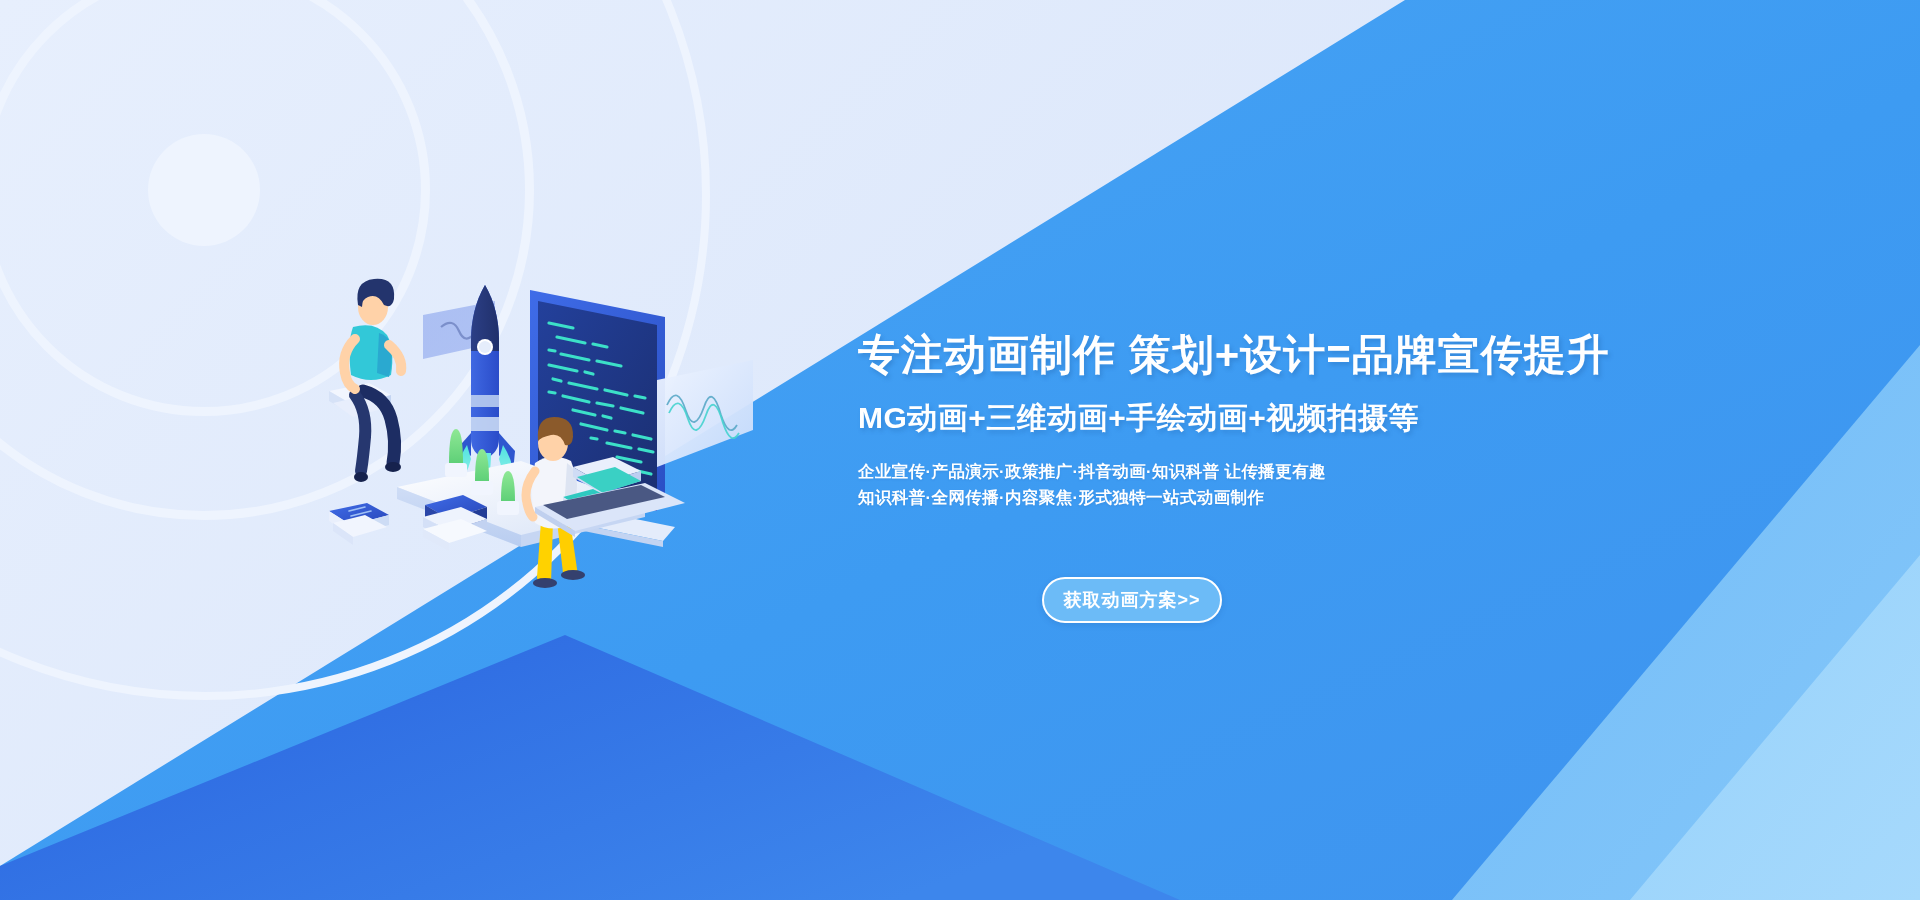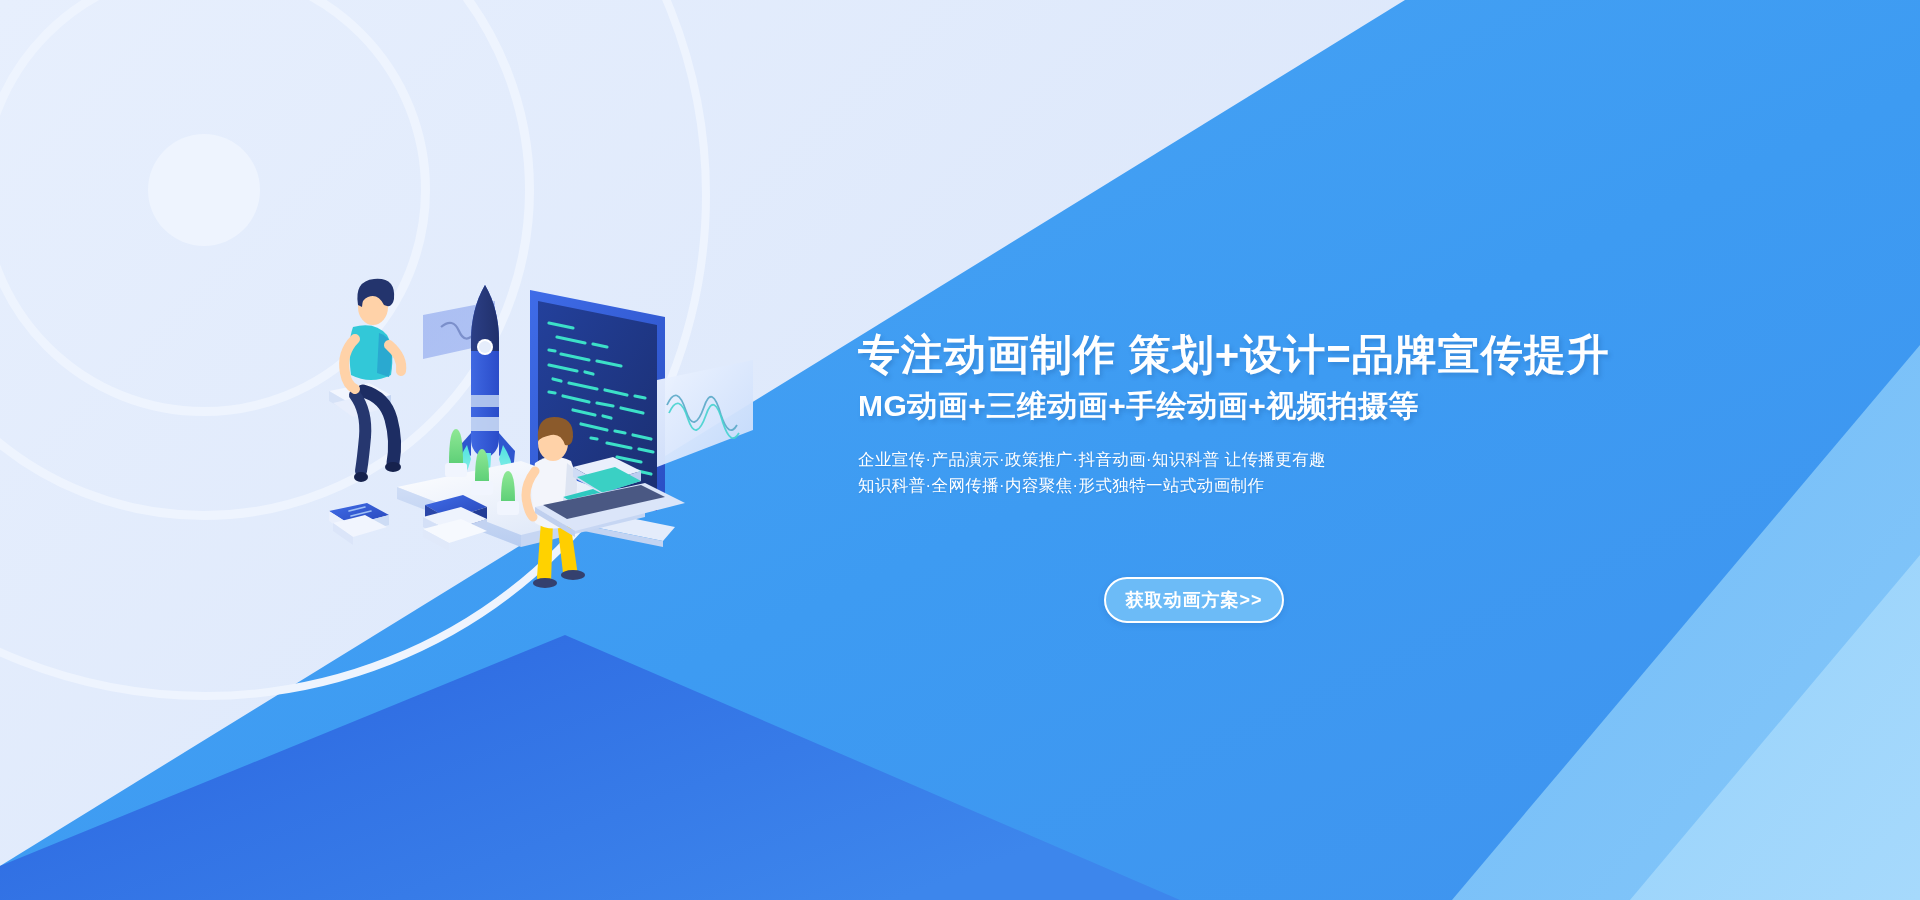--- a/index.html
+++ b/index.html
@@ -31,34 +31,35 @@
 
   
   .copy { position:absolute; left:858px; top:330px; width:640px; }
 
   .headline {
     font-size:42px; font-weight:bold; color:#ffffff;
     letter-spacing:1px; line-height:1.18; white-space:nowrap;
     text-shadow:2px 3px 4px rgba(30,90,160,0.30);
   }
   .subhead {
-    margin-top:8px;
+    margin-top:20px;
     font-size:30px; font-weight:bold; color:#ffffff;
     letter-spacing:0.5px; line-height:1.2; white-space:nowrap;
     text-shadow:2px 3px 4px rgba(30,90,160,0.28);
   }
   .desc { margin-top:22px; }
   .desc-line {
     font-size:16.5px; color:#ffffff; line-height:1.62;
     letter-spacing:0.4px; white-space:nowrap;
     text-shadow:0 1px 2px rgba(30,90,160,0.18);
-  }
-
-  
-  .cta-wrap { position:absolute; left:1104px; top:577px; }
+    font-weight:bold;
+  }
+
+  
+  .cta-wrap { position:absolute; left:1042px; top:577px; }
   .cta {
     display:flex; align-items:center; justify-content:center;
     width:180px; height:46px;
     border:2px solid #ffffff; border-radius:24px;
     background:#6cbbf7;
     color:#ffffff; font-size:18px; font-weight:bold; letter-spacing:1px;
     cursor:pointer; white-space:nowrap;
     box-shadow:0 2px 6px rgba(20,70,140,0.16);
   }
 

